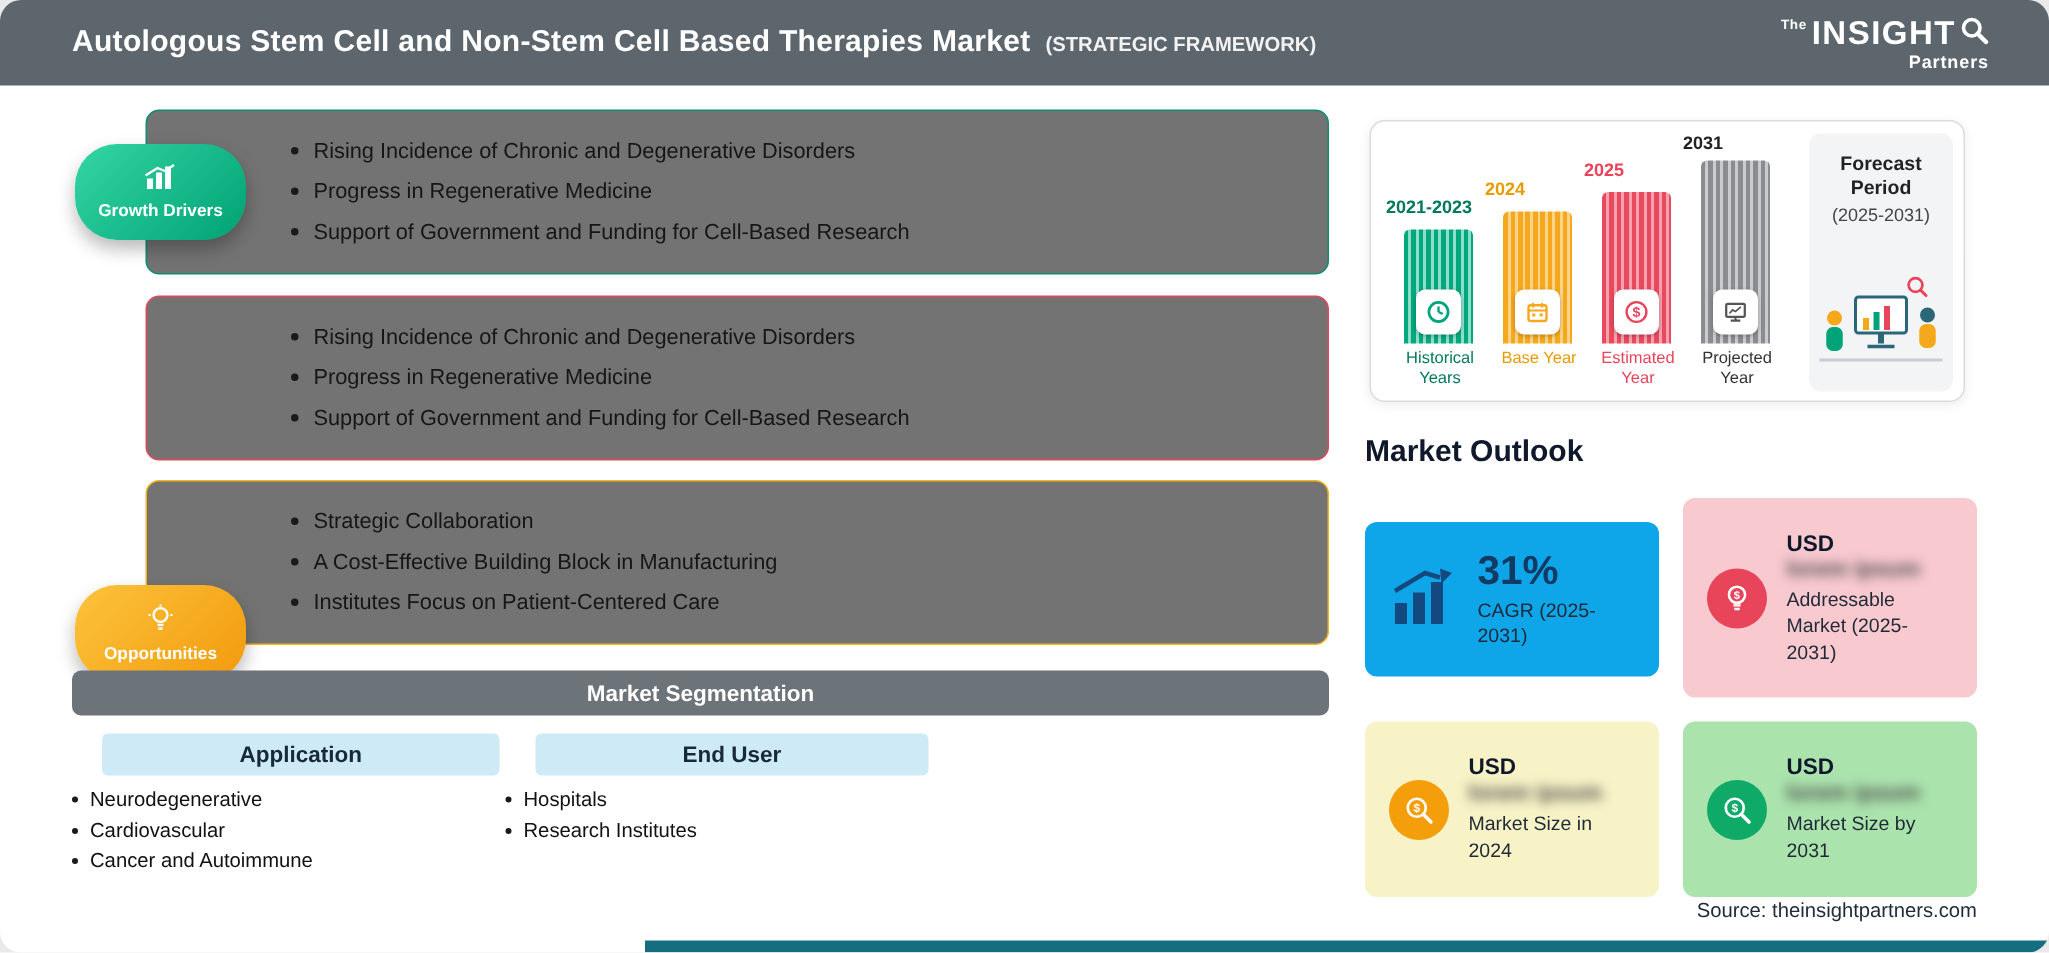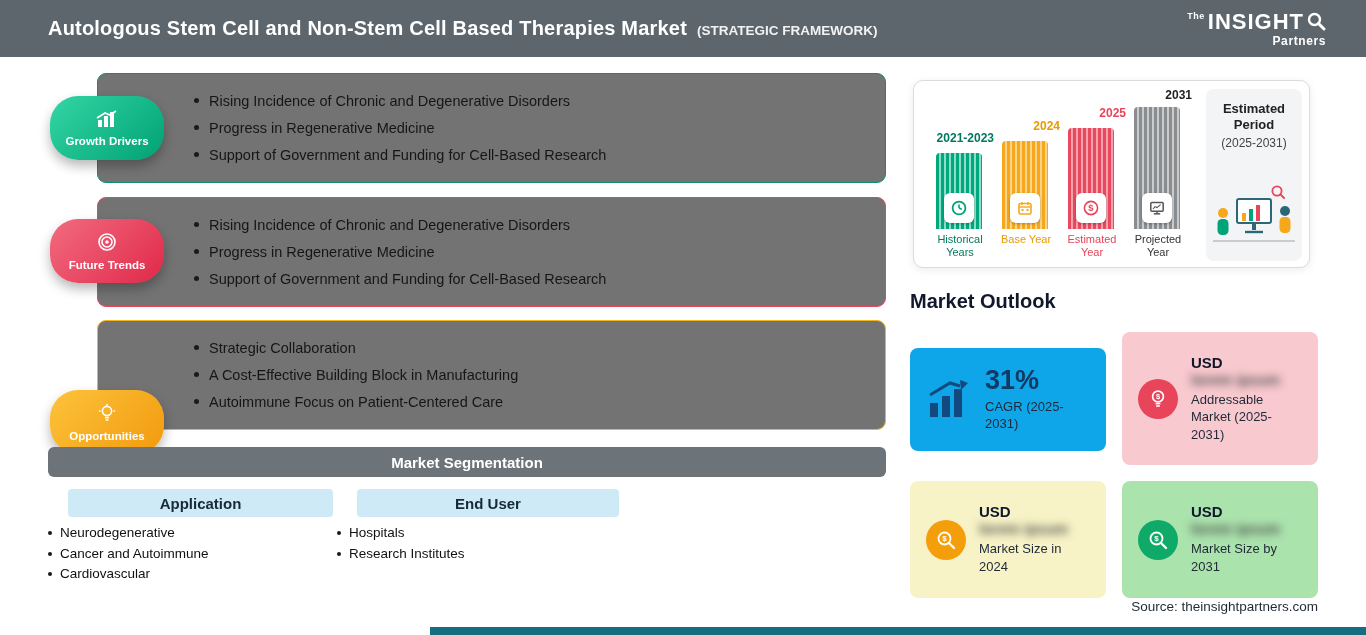--- a/index.html
+++ b/index.html
@@ -1,18 +1,18 @@
 <!DOCTYPE html>
 <html><head>
 <meta charset="utf-8">
 <style>
   * { box-sizing: border-box; }
   html,body { margin:0; padding:0; }
   body { font-family:"Liberation Sans","DejaVu Sans",sans-serif; background:#e9e9e9; }
-  .stage { position:relative; width:1366px; height:635px; background:#ffffff; overflow:hidden; }
+  .stage { position:relative; width:1366px; height:635px; background:#ffffff; overflow:hidden;border-radius:14px; }
 
   
   .header { position:absolute; left:0; top:0; width:1366px; height:57px; background:#5d666d;
             display:flex; align-items:center; padding:0 40px 0 48px; }
   .title-wrap { display:flex; align-items:baseline; gap:10px; }
   .page-title { color:#fff; font-size:20px; font-weight:bold; letter-spacing:.2px; }
   .page-subtitle { color:#f2f2f2; font-size:13.5px; font-weight:600; }
   .logo { margin-left:auto; display:flex; flex-direction:column; align-items:flex-end; color:#fff; line-height:1; }
   .logo-row { display:flex; align-items:center; gap:2px; }
   .logo-the { font-size:9px; font-weight:600; letter-spacing:.5px; margin-right:1px; transform:translateY(-6px); }
@@ -52,21 +52,21 @@
   .seg-list.app { left:48px; width:280px; }
   .seg-list.end { left:337px; width:280px; }
   .seg-list li { display:flex; gap:8px; font-size:13.5px; color:#111; line-height:20.5px; }
   .seg-list li::before { content:""; width:4px; height:4px; border-radius:50%; background:#1a1a1a;
                          flex:0 0 auto; margin-top:8px; }
 
   
   .tl-panel { position:absolute; left:913px; top:80px; width:397px; height:188px; background:#fff;
               border:1px solid #dcdcdc; border-radius:10px; box-shadow:0 2px 8px rgba(0,0,0,.08); }
   .tl-bar { position:absolute; width:46px; border-radius:4px 4px 0 0; }
-  .tl-year { position:absolute; width:70px; text-align:right; font-size:12px; font-weight:bold; }
+  .tl-year { position:absolute; width:70px; text-align:left; font-size:12px; font-weight:bold; }
   .tl-ico { position:absolute; width:30px; height:30px; background:#fff; border-radius:6px;
             display:flex; align-items:center; justify-content:center; box-shadow:0 1px 3px rgba(0,0,0,.25); }
   .tl-lbl { position:absolute; width:64px; top:152px; text-align:center; font-size:11px; font-weight:normal; line-height:1.2; }
   .fc-box { position:absolute; left:292px; top:8px; width:96px; height:172px; background:#f3f4f6;
             border-radius:8px; text-align:center; padding-top:12px; }
   .fc-title { font-size:13px; font-weight:bold; color:#222; line-height:1.25; }
   .fc-sub { font-size:12px; font-weight:normal; color:#444; margin-top:2px; }
   .fc-art { position:absolute; left:3px; bottom:2px; }
 
   .stripe-green { background:repeating-linear-gradient(90deg,#00a87e 0 3px,#8fdcc8 3px 5px); }
@@ -139,36 +139,26 @@
     <span class="badge-label">Growth Drivers</span>
   </div>
 
   <div class="sec-box red" style="top:197px">
     <ul>
       <li>Rising Incidence of Chronic and Degenerative Disorders</li>
       <li>Progress in Regenerative Medicine</li>
       <li>Support of Government and Funding for Cell-Based Research</li>
     </ul>
   </div>
-  <div class="badge badge-red" style="top:219px">
-    <span>
-      <svg width="20" height="20" viewBox="0 0 20 20">
-          <circle cx="10" cy="10" r="8" fill="none" stroke="#fff" stroke-width="1.6"></circle>
-          <circle cx="10" cy="10" r="5" fill="none" stroke="#fff" stroke-width="1.6"></circle>
-          <circle cx="10" cy="10" r="1.8" fill="#fff"></circle>
-        </svg>
-    </span>
-    <span class="badge-label">Future Trends</span>
-  </div>
 
   <div class="sec-box orange" style="top:320px">
     <ul>
       <li>Strategic Collaboration</li>
       <li>A Cost-Effective Building Block in Manufacturing</li>
-      <li>Autoimmune Focus on Patient-Centered Care</li>
+      <li>Institutes Focus on Patient-Centered Care</li>
     </ul>
   </div>
   <div class="badge badge-orange" style="top:342px">
     <span>
       <svg width="20" height="20" viewBox="0 0 20 20">
           <circle cx="10" cy="8" r="4.6" fill="none" stroke="#fff" stroke-width="1.6"></circle>
           <line x1="8" y1="14.6" x2="12" y2="14.6" stroke="#fff" stroke-width="1.6"></line>
           <line x1="8.6" y1="17" x2="11.4" y2="17" stroke="#fff" stroke-width="1.6"></line>
           <line x1="10" y1="1" x2="10" y2="2.4" stroke="#fff" stroke-width="1.4"></line>
           <line x1="3.5" y1="8" x2="2" y2="8" stroke="#fff" stroke-width="1.4"></line>
@@ -176,22 +166,22 @@
         </svg>
     </span>
     <span class="badge-label">Opportunities</span>
   </div>
 
   <div class="seg-bar">Market Segmentation</div>
   <div class="seg-head app">Application</div>
   <div class="seg-head end">End User</div>
   <ul class="seg-list app">
     <li>Neurodegenerative</li>
+    <li>Cardiovascular</li>
     <li>Cancer and Autoimmune</li>
-    <li>Cardiovascular</li>
   </ul>
   <ul class="seg-list end">
     <li>Hospitals</li>
     <li>Research Institutes</li>
   </ul>
 
   <div class="tl-panel">
     <div class="tl-year" style="left:10px; top:50px; color:#00795e">2021-2023</div>
     <div class="tl-year" style="left:76px; top:38px; color:#e89b00">2024</div>
     <div class="tl-year" style="left:142px; top:25px; color:#e8445a">2025</div>
@@ -233,21 +223,21 @@
           <line x1="5.8" y1="14.8" x2="12.2" y2="14.8" stroke="#555" stroke-width="1.5"></line>
         </svg>
     </div>
 
     <div class="tl-lbl" style="left:14px; color:#00795e">Historical Years</div>
     <div class="tl-lbl" style="left:80px; color:#e89b00">Base Year</div>
     <div class="tl-lbl" style="left:146px; color:#e8445a">Estimated Year</div>
     <div class="tl-lbl" style="left:212px; color:#333">Projected Year</div>
 
     <div class="fc-box">
-      <div class="fc-title">Estimated Period</div>
+      <div class="fc-title">Forecast Period</div>
       <div class="fc-sub">(2025-2031)</div>
       <div class="fc-art">
         <svg width="90" height="78" viewBox="0 0 90 78">
           <line x1="4" y1="64" x2="86" y2="64" stroke="#c9ccd1" stroke-width="2"></line>
           <rect x="28" y="22" width="34" height="24" rx="2" fill="#ffffff" stroke="#2b6777" stroke-width="2"></rect>
           <rect x="33" y="36" width="4" height="8" fill="#f6a81c"></rect>
           <rect x="40" y="32" width="4" height="12" fill="#00a478"></rect>
           <rect x="47" y="28" width="4" height="16" fill="#e8445a"></rect>
           <rect x="43" y="46" width="4" height="7" fill="#2b6777"></rect>
           <line x1="36" y1="55" x2="54" y2="55" stroke="#2b6777" stroke-width="2.4"></line>

